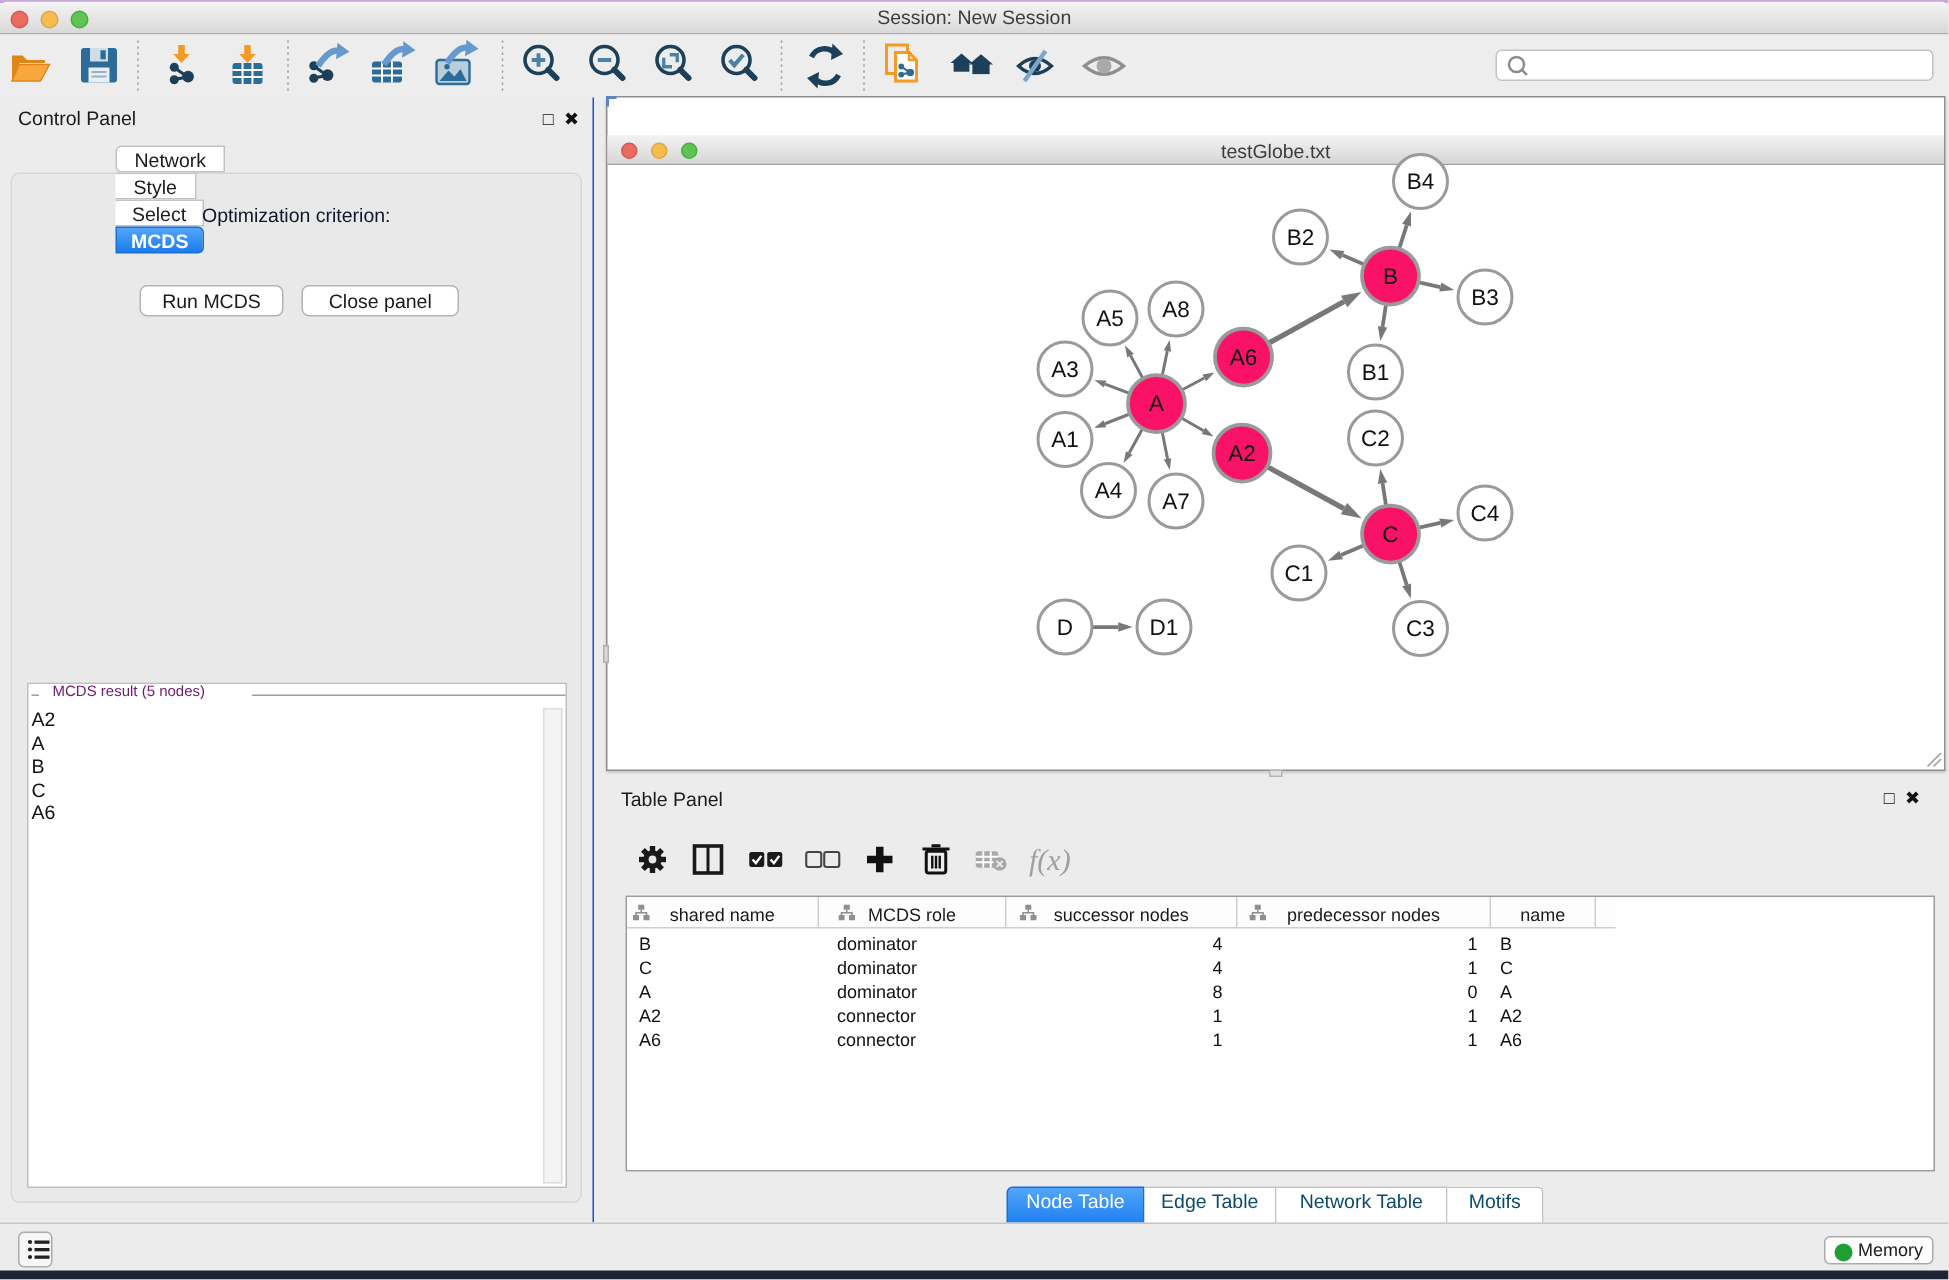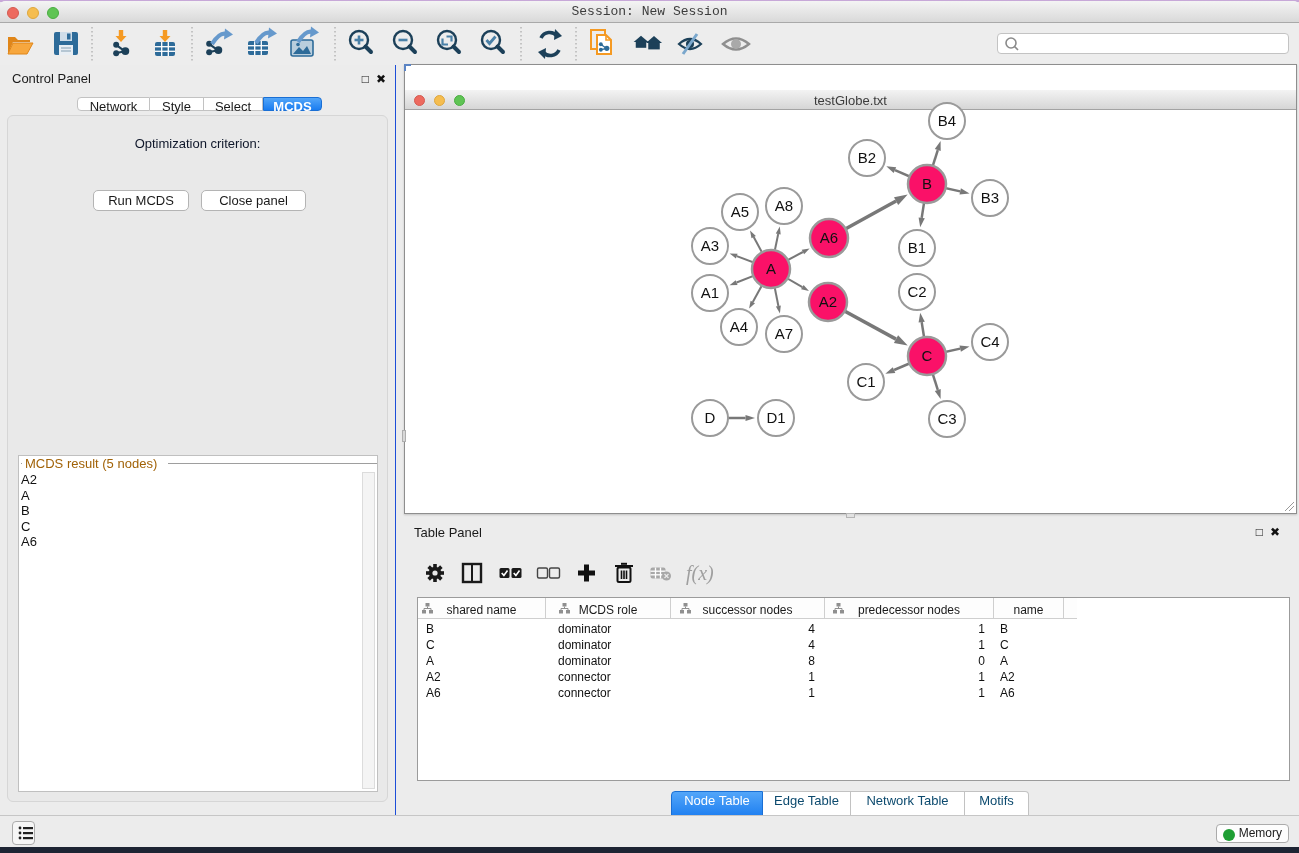--- a/index.html
+++ b/index.html
@@ -4,61 +4,61 @@
 <style>
 * { margin:0; padding:0; box-sizing:border-box; }
 html,body { width:1299px; height:853px; overflow:hidden; }
 body { font-family:"Liberation Sans", sans-serif; background:#ececec; position:relative; }
 .abs { position:absolute; }
 
 
 #deskTop { left:0; top:0; width:1299px; height:2px; background:#c7a8d8; }
 #titlebar { left:0; top:1px; width:1299px; height:22px;
   background:linear-gradient(#f4f4f4,#d9d9d9); border-bottom:1px solid #a9a9a9;
-  border-radius:5px 5px 0 0;font-family:Liberation Mono, monospace; }
+  border-radius:5px 5px 0 0; }
 #titlebar .title { position:absolute; left:0; right:0; top:3px; text-align:center;
   font-size:13px; color:#3c3c3c; }
 .tl { position:absolute; top:6px; width:12px; height:12px; border-radius:50%; }
 #titlebar .r { left:7px; background:#ed6a5f; border:1px solid #d45b51; }
 #titlebar .y { left:27px; background:#f5bd4f; border:1px solid #dfa73c; }
 #titlebar .g { left:47px; background:#5fc454; border:1px solid #4aad42; }
 
 #toolbar { left:0; top:23px; width:1299px; height:42px; background:#ededed; }
 #searchbox { left:997px; top:33px; width:292px; height:21px; background:#fff;
   border:1px solid #c3c3c3; border-radius:4px; }
 
 
 #cpanel { left:0; top:65px; width:396px; height:750px; background:#ececec;
   border-right:1px solid #1d4ed8; }
 #cpanel .hdr { position:absolute; left:12px; top:6px; font-size:13px; color:#1a1a1a; }
 .winbtns { position:absolute; top:7px; font-size:12px; color:#111; }
-#tabs { position:absolute; left:77px; top:32px; height:14px; display:flex;
-  font-size:13px; }
+#tabs { position:absolute; left:77px; top:32px; height:26px; display:flex;
+  font-size:13px;flex-direction:column; }
 #tabs .tab { background:#fff; border:1px solid #c2c2c2; border-left:none;
   padding:1px 0 0 0; text-align:center; color:#1a1a1a; }
 #tabs .tab:first-child { border-left:1px solid #c2c2c2; border-radius:4px 0 0 4px; }
 #tabs .tab.sel { background:linear-gradient(#53a6f9,#1a7cf0); color:#fff;
   border:1px solid #1a6fd4; border-radius:0 4px 4px 0;font-weight:bold; }
 #cpInner { position:absolute; left:7px; top:50px; width:381px; height:687px;
   background:#e9e9e9; border:1px solid #d6d6d6; border-radius:6px; }
 #optlabel { position:absolute; left:0; width:100%; top:71px; text-align:center;
   font-size:13px; color:#0f172a; }
 #combo { position:absolute; left:42px; top:93px; width:313px; height:21px;
   background:#fff; border:1px solid #b4b4b4; border-radius:5px; font-size:13px;
   color:#1a1a1a; line-height:19px; padding-left:12px; }
 #combo .step { position:absolute; right:-1px; top:-1px; width:17px; height:21px;
   background:linear-gradient(#55a7fa,#1c7df0); border-radius:0 5px 5px 0;
   border:1px solid #1a6fd4; }
 .btn { position:absolute; top:125px; height:21px; background:#fff;
   border:1px solid #b4b4b4; border-radius:5px; font-size:13px; color:#1a1a1a;
   text-align:center; line-height:19px; }
 #mcdsgroup { position:absolute; left:18px; top:390px; width:360px; height:337px;
   border:1px solid #c0c0c0; background:#fff; }
-#mcdsgroup .gtitle { position:absolute; left:3px; top:0px; background:#fff;
-  padding:0 3px; font-size:13px; color:#a16207; }
+#mcdsgroup .gtitle { position:absolute; left:13px; top:0px; background:#fff;
+  padding:0 3px; font-size:10px; color:#701a75; }
 #mcdsgroup .tline { position:absolute; top:7px; height:1px; background:#9e9e9e; }
 #mcdslist { position:absolute; left:2px; top:16px; right:14px; bottom:1px;
   font-size:13px; color:#111; line-height:15.6px; }
 #mcdssb { position:absolute; right:2px; top:16px; width:13px; bottom:2px;
   background:#f4f4f4; border:1px solid #dcdcdc; }
 
 
 #statusbar { left:0; top:815px; width:1299px; height:32px; background:#ececec;
   border-top:1px solid #c6c6c6; }
 #listbtn { left:12px; top:821px; width:23px; height:24px; background:#f6f6f6;

